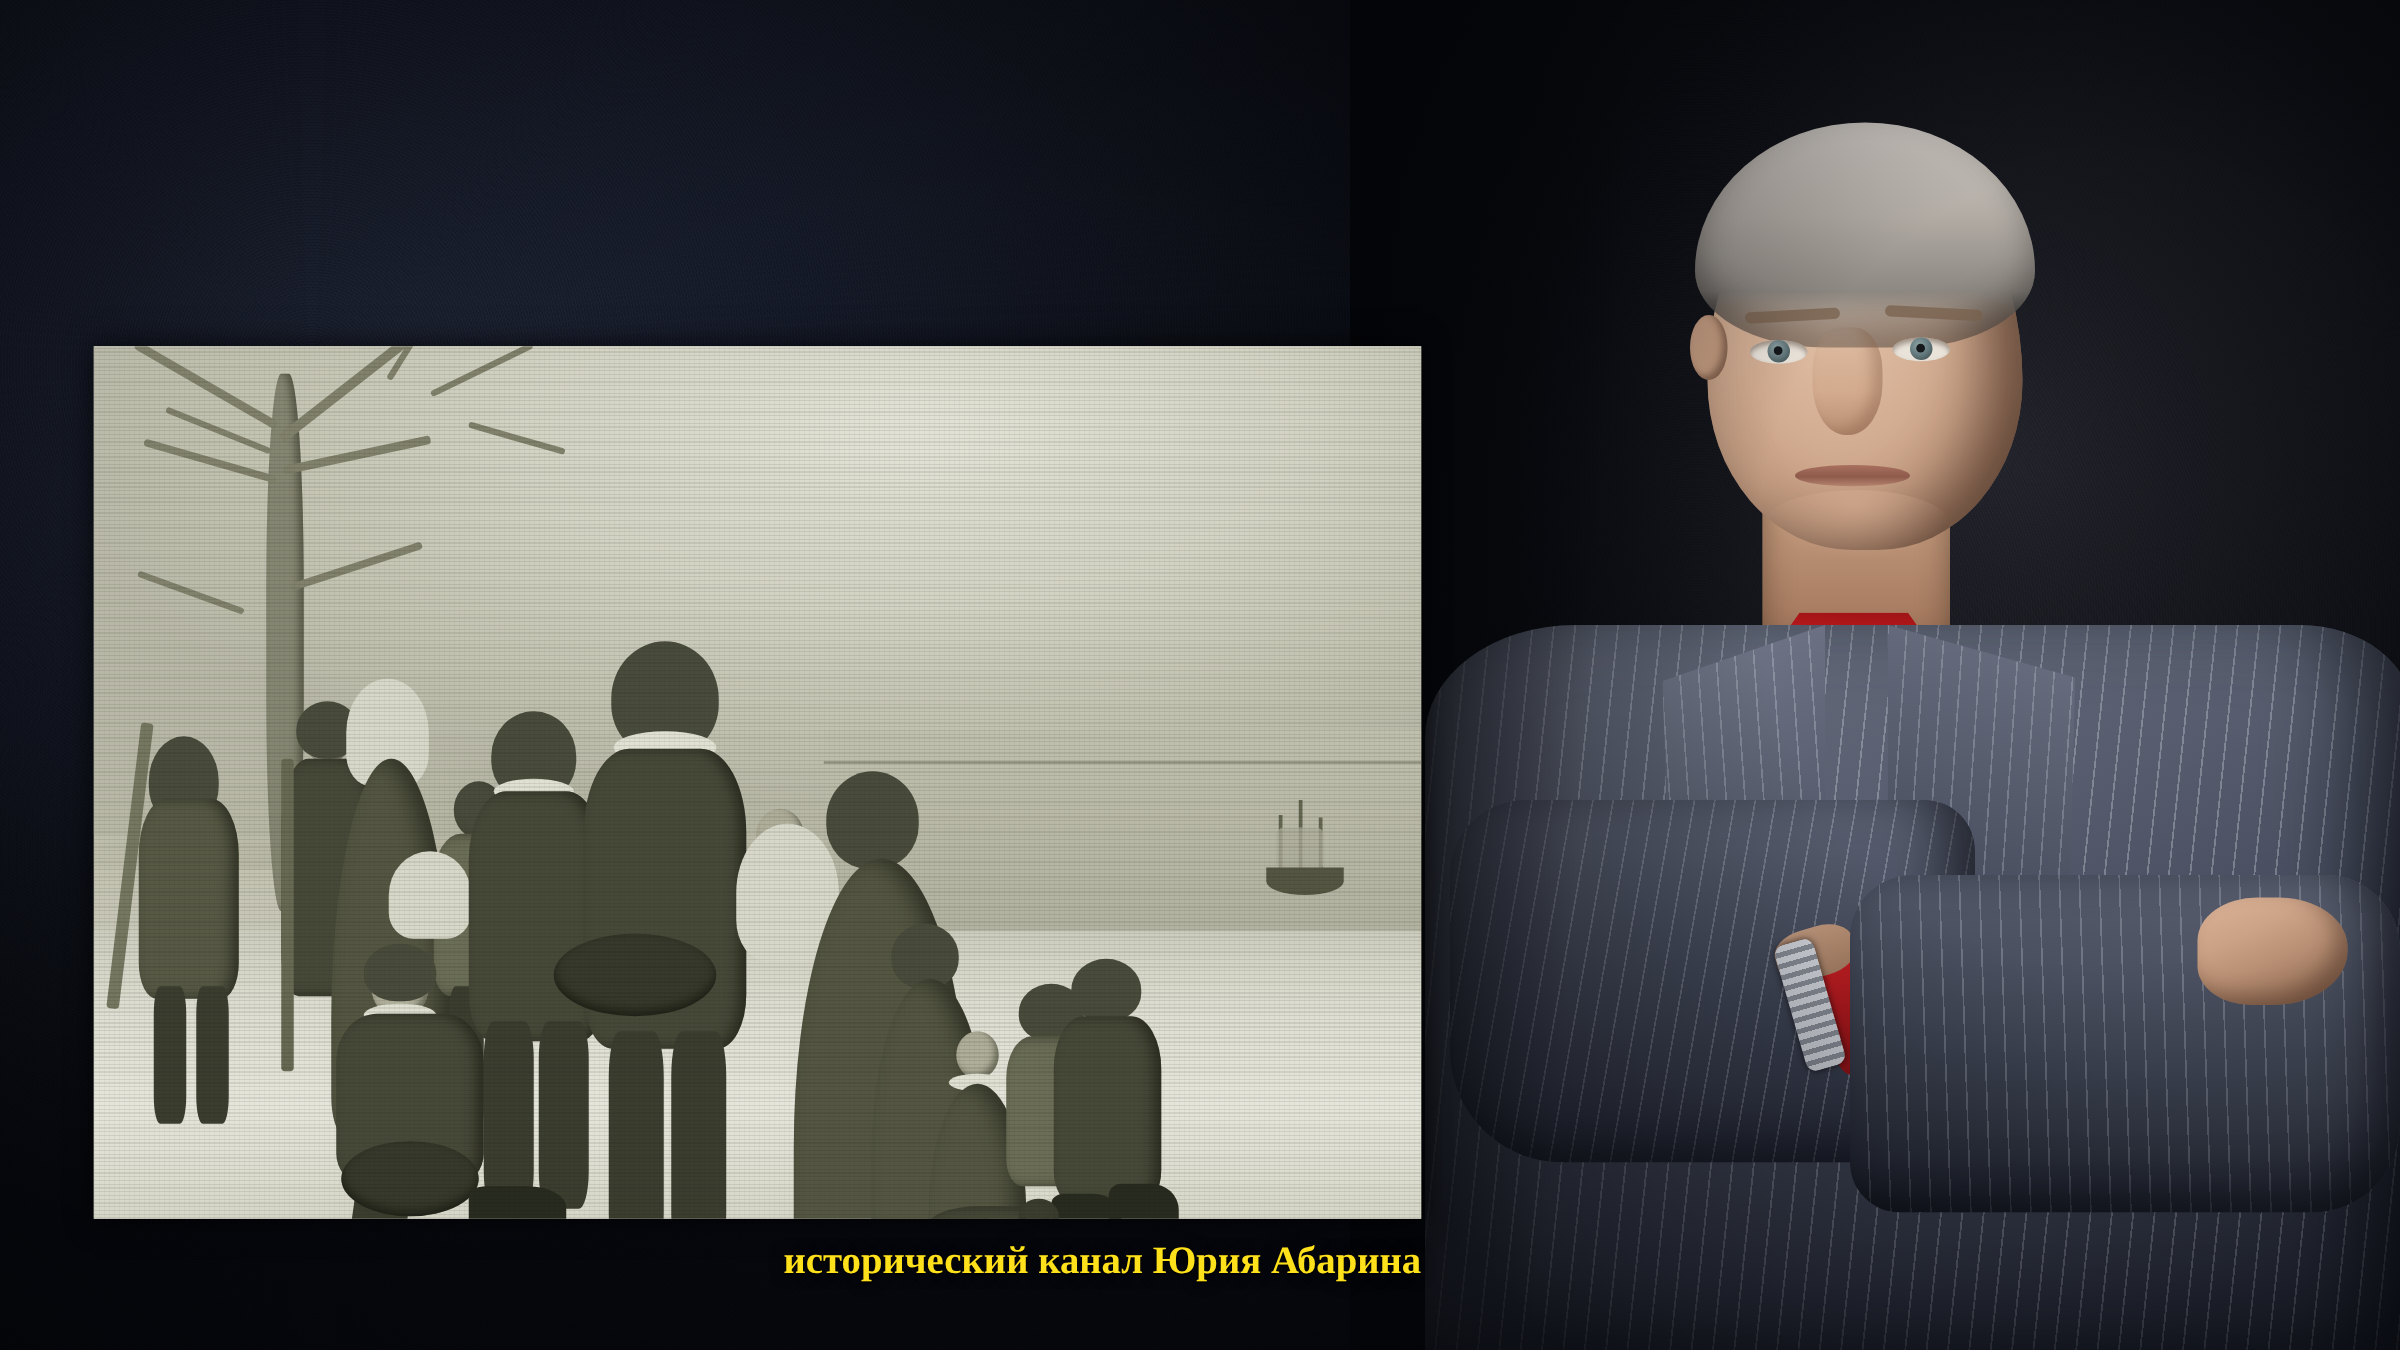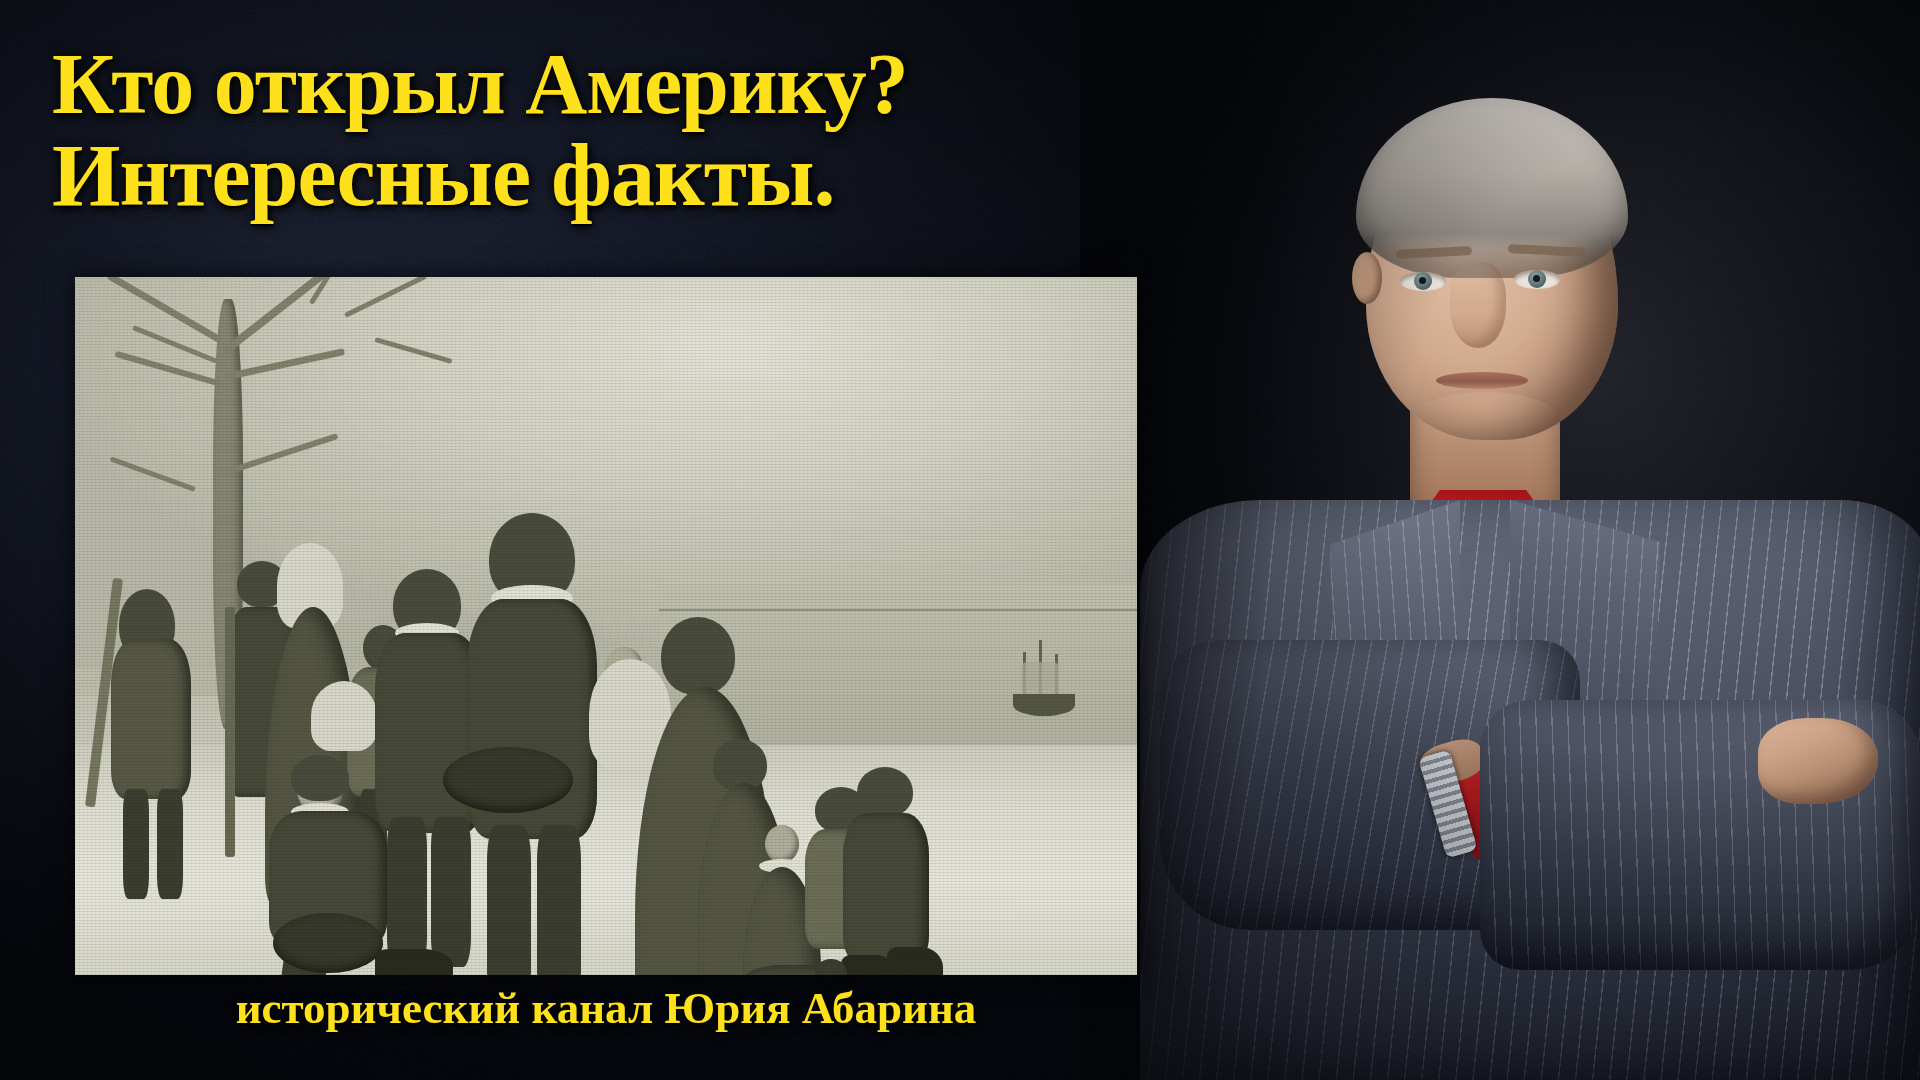--- a/index.html
+++ b/index.html
@@ -85,23 +85,23 @@
   .shawl{position:absolute;background:#e8e7dc;border-radius:50% 50% 30% 30%;}
 
   
   #ship{position:absolute;right:5.5%;top:52%;width:70px;height:80px;}
   .mast{position:absolute;background:#6b6d57;}
   .hull{position:absolute;background:#5a5c48;border-radius:0 0 55% 55%;}
   .sail{position:absolute;background:#b9b8a8;opacity:.75;border-radius:6px;}
 
   
   #caption{
-    position:absolute;left:75px;top:982px;width:1062px;text-align:center;z-index:7;
+    position:absolute;left:75px;top:982px;width:1062px;text-align:right;z-index:7;
     color:#ffe11b;font-family:"Liberation Serif",serif;font-weight:700;
-    font-size:45px;line-height:52px;white-space:nowrap;
+    font-size:31px;line-height:52px;white-space:nowrap;
     text-shadow:0 2px 0 rgba(0,0,0,.8),0 0 12px rgba(0,0,0,.9);
   }
 
   
   #portrait{position:absolute;right:0;top:0;width:840px;height:1080px;z-index:4;overflow:hidden;}
   #p-bg{position:absolute;inset:0;
     background:radial-gradient(ellipse 560px 620px at 62% 34%, #23242c 0%, #14151b 40%, #0a0b0f 72%, #050609 100%);}
   #p-grain{position:absolute;inset:0;opacity:.5;mix-blend-mode:overlay;
     background-image:
       repeating-radial-gradient(circle at 33% 47%, rgba(255,255,255,.09) 0 1px, rgba(0,0,0,.11) 1px 2.2px),
@@ -184,24 +184,20 @@
     background:linear-gradient(95deg, rgba(4,5,9,.95) 0%, rgba(4,5,9,.55) 11%, rgba(0,0,0,0) 26%),
                radial-gradient(ellipse 700px 800px at 72% 42%, rgba(0,0,0,0) 40%, rgba(3,4,8,.72) 100%);}
 </style>
 </head>
 <body>
 
 <div id="thumbnail">
 
   <div id="grain"></div>
 
-  <div class="title-block">
-    <div class="title-line l1">Кто открыл Америку?</div>
-    <div class="title-line l2">Интересные факты.</div>
-  </div>
 
   <div id="engraving">
     <div class="eng-layer" id="sky"></div>
     <div id="hills"></div>
     <div id="sea"></div>
     <div id="horizon"></div>
     <div id="shore"></div>
 
     <div>
       <div class="trunk" style="left:138px;top:22px;width:30px;height:430px;"></div>

